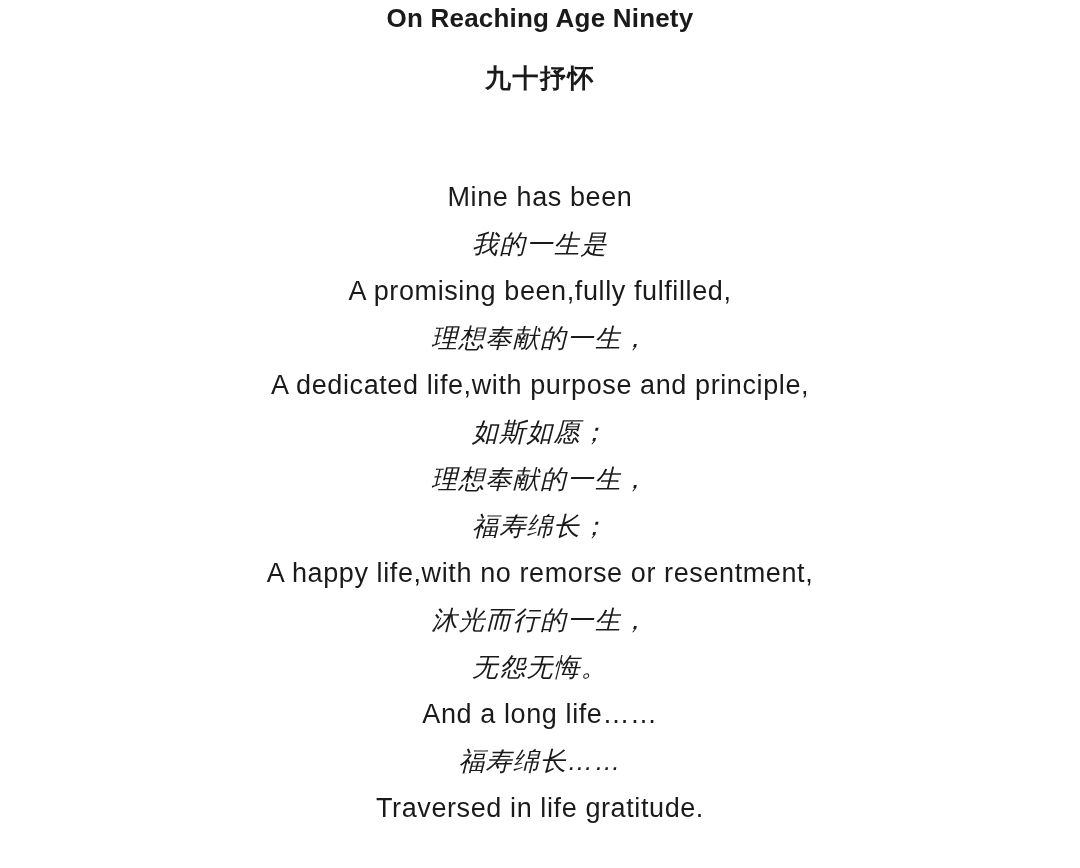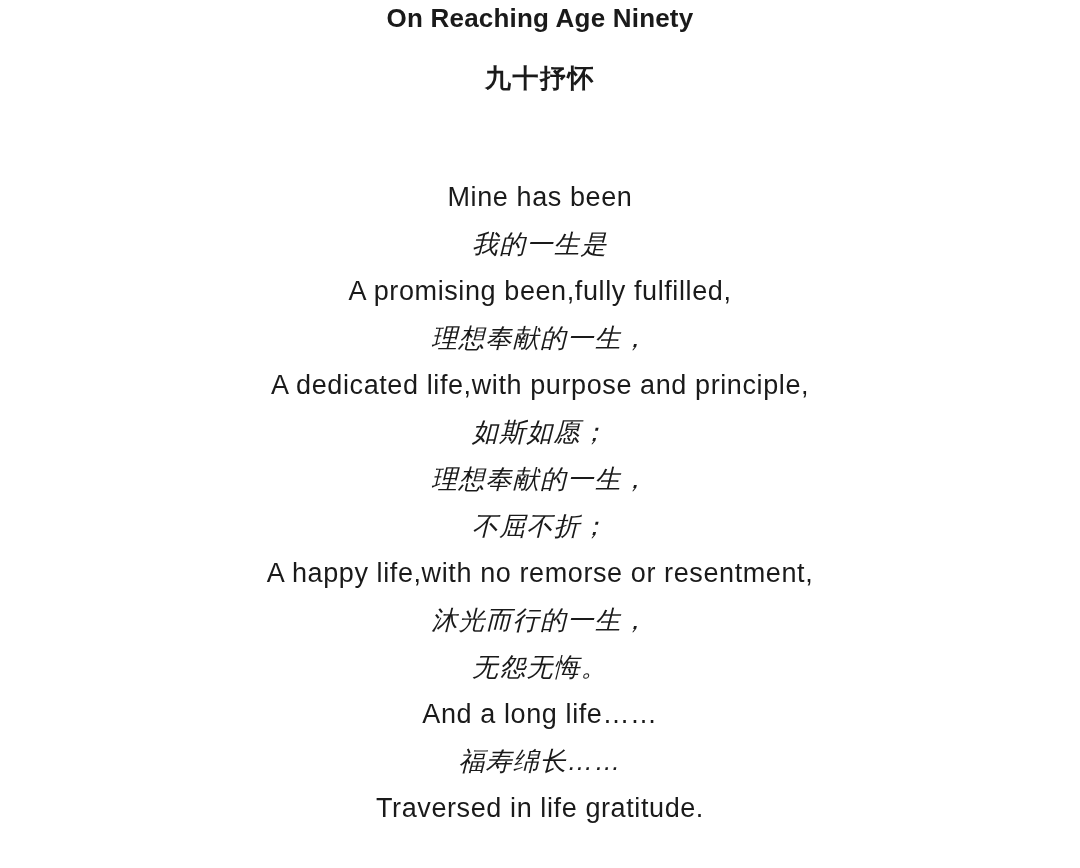--- a/index.html
+++ b/index.html
@@ -72,21 +72,21 @@
   </div>
 
   <div class="poem-body">
     <div class="line en">Mine has been</div>
     <div class="line zh">我的一生是</div>
     <div class="line en">A promising been,fully fulfilled,</div>
     <div class="line zh">理想奉献的一生，</div>
     <div class="line en">A dedicated life,with purpose and principle,</div>
     <div class="line zh">如斯如愿；</div>
     <div class="line zh">理想奉献的一生，</div>
-    <div class="line zh">不屈不折；</div>
+    <div class="line zh">福寿绵长；</div>
     <div class="line en">A happy life,with no remorse or resentment,</div>
     <div class="line zh">沐光而行的一生，</div>
     <div class="line zh">无怨无悔。</div>
     <div class="line en">And a long life……</div>
     <div class="line zh">福寿绵长……</div>
     <div class="line en">Traversed in life gratitude.</div>
   </div>
 
 </div>
 

